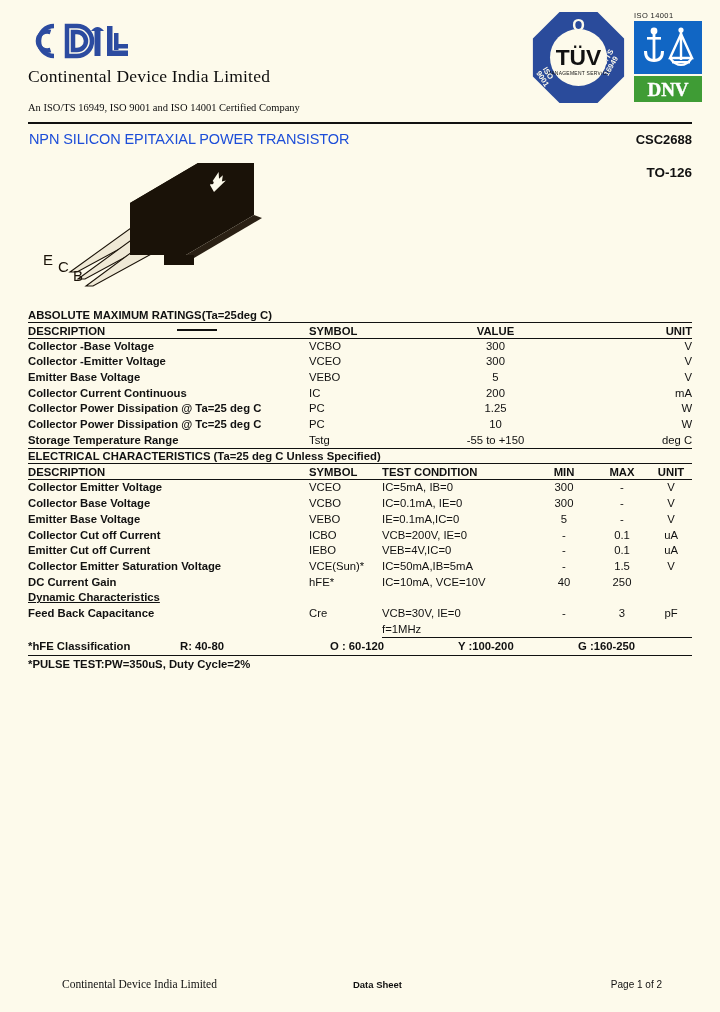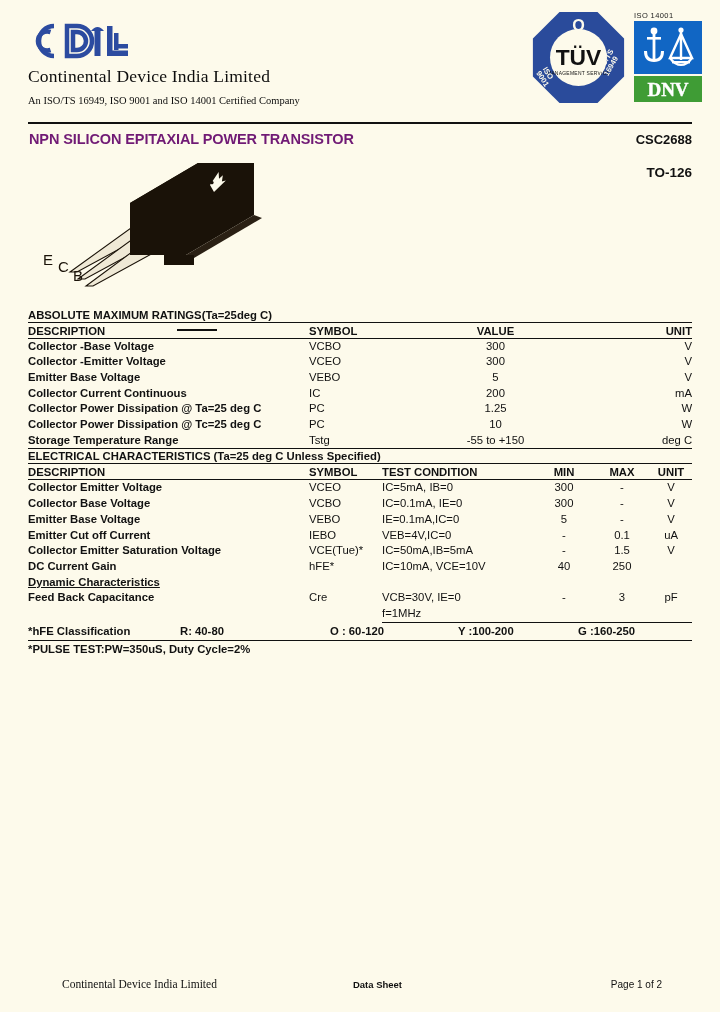--- a/index.html
+++ b/index.html
@@ -26,21 +26,21 @@
     font-size: 17.5px;
     color: #0d0d0d;
     margin-top: 2px;
     letter-spacing: 0.2px;
     white-space: nowrap;
   }
   .company-iso {
     font-family: "Liberation Serif", serif;
     font-size: 10.5px;
     color: #0d0d0d;
-    margin-top: 8px;
+    margin-top: 15px;
     white-space: nowrap;
   }
 
   .certs { position: absolute; right: 18px; top: 10px; display: flex; align-items: flex-start; gap: 8px; }
   .tuv-wrap { width: 95px; height: 95px; }
   .dnv-wrap { width: 68px; }
   .dnv-iso-label {
     text-align: left;
     font-size: 7.5px;
     font-family: "Liberation Sans", sans-serif;
@@ -52,21 +52,21 @@
   .dnv-blue { width: 68px; height: 53px; background: #1166c4; display:block; }
   .dnv-green { width: 68px; height: 26px; background: #3f9c35; display:block; margin-top: 2px; }
 
   
   .title-rule {
     position: absolute; left: 28px; top: 122px; width: 664px;
     border-top: 2px solid #111;
   }
   .title-main {
     position: absolute; left: 29px; top: 131px;
-    font-size: 14.5px; font-weight: bold; color: #701a75;
+    font-size: 14.5px; font-weight: normal; color: #1d4ed8;
     letter-spacing: -0.1px;
   }
   .part-no {
     position: absolute; right: 28px; top: 132px;
     font-size: 13px; font-weight: bold; color: #111;
   }
   .pkg-no {
     position: absolute; right: 28px; top: 165px;
     font-size: 13.5px; font-weight: bold; color: #111;
   }
@@ -346,30 +346,38 @@
         </tr>
         <tr class="row">
           <td class="t-left">Emitter Base Voltage</td>
           <td class="t-left norm">VEBO</td>
           <td class="t-left norm">IE=0.1mA,IC=0</td>
           <td class="t-center norm">5</td>
           <td class="t-center norm">-</td>
           <td class="t-center norm">V</td>
         </tr>
         <tr class="row">
+          <td class="t-left">Collector Cut off Current</td>
+          <td class="t-left norm">ICBO</td>
+          <td class="t-left norm">VCB=200V, IE=0</td>
+          <td class="t-center norm">-</td>
+          <td class="t-center norm">0.1</td>
+          <td class="t-center norm">uA</td>
+        </tr>
+        <tr class="row">
           <td class="t-left">Emitter Cut off Current</td>
           <td class="t-left norm">IEBO</td>
           <td class="t-left norm">VEB=4V,IC=0</td>
           <td class="t-center norm">-</td>
           <td class="t-center norm">0.1</td>
           <td class="t-center norm">uA</td>
         </tr>
         <tr class="row">
           <td class="t-left">Collector Emitter Saturation Voltage</td>
-          <td class="t-left norm">VCE(Tue)*</td>
+          <td class="t-left norm">VCE(Sun)*</td>
           <td class="t-left norm">IC=50mA,IB=5mA</td>
           <td class="t-center norm">-</td>
           <td class="t-center norm">1.5</td>
           <td class="t-center norm">V</td>
         </tr>
         <tr class="row">
           <td class="t-left">DC Current Gain</td>
           <td class="t-left norm">hFE*</td>
           <td class="t-left norm">IC=10mA, VCE=10V</td>
           <td class="t-center norm">40</td>

